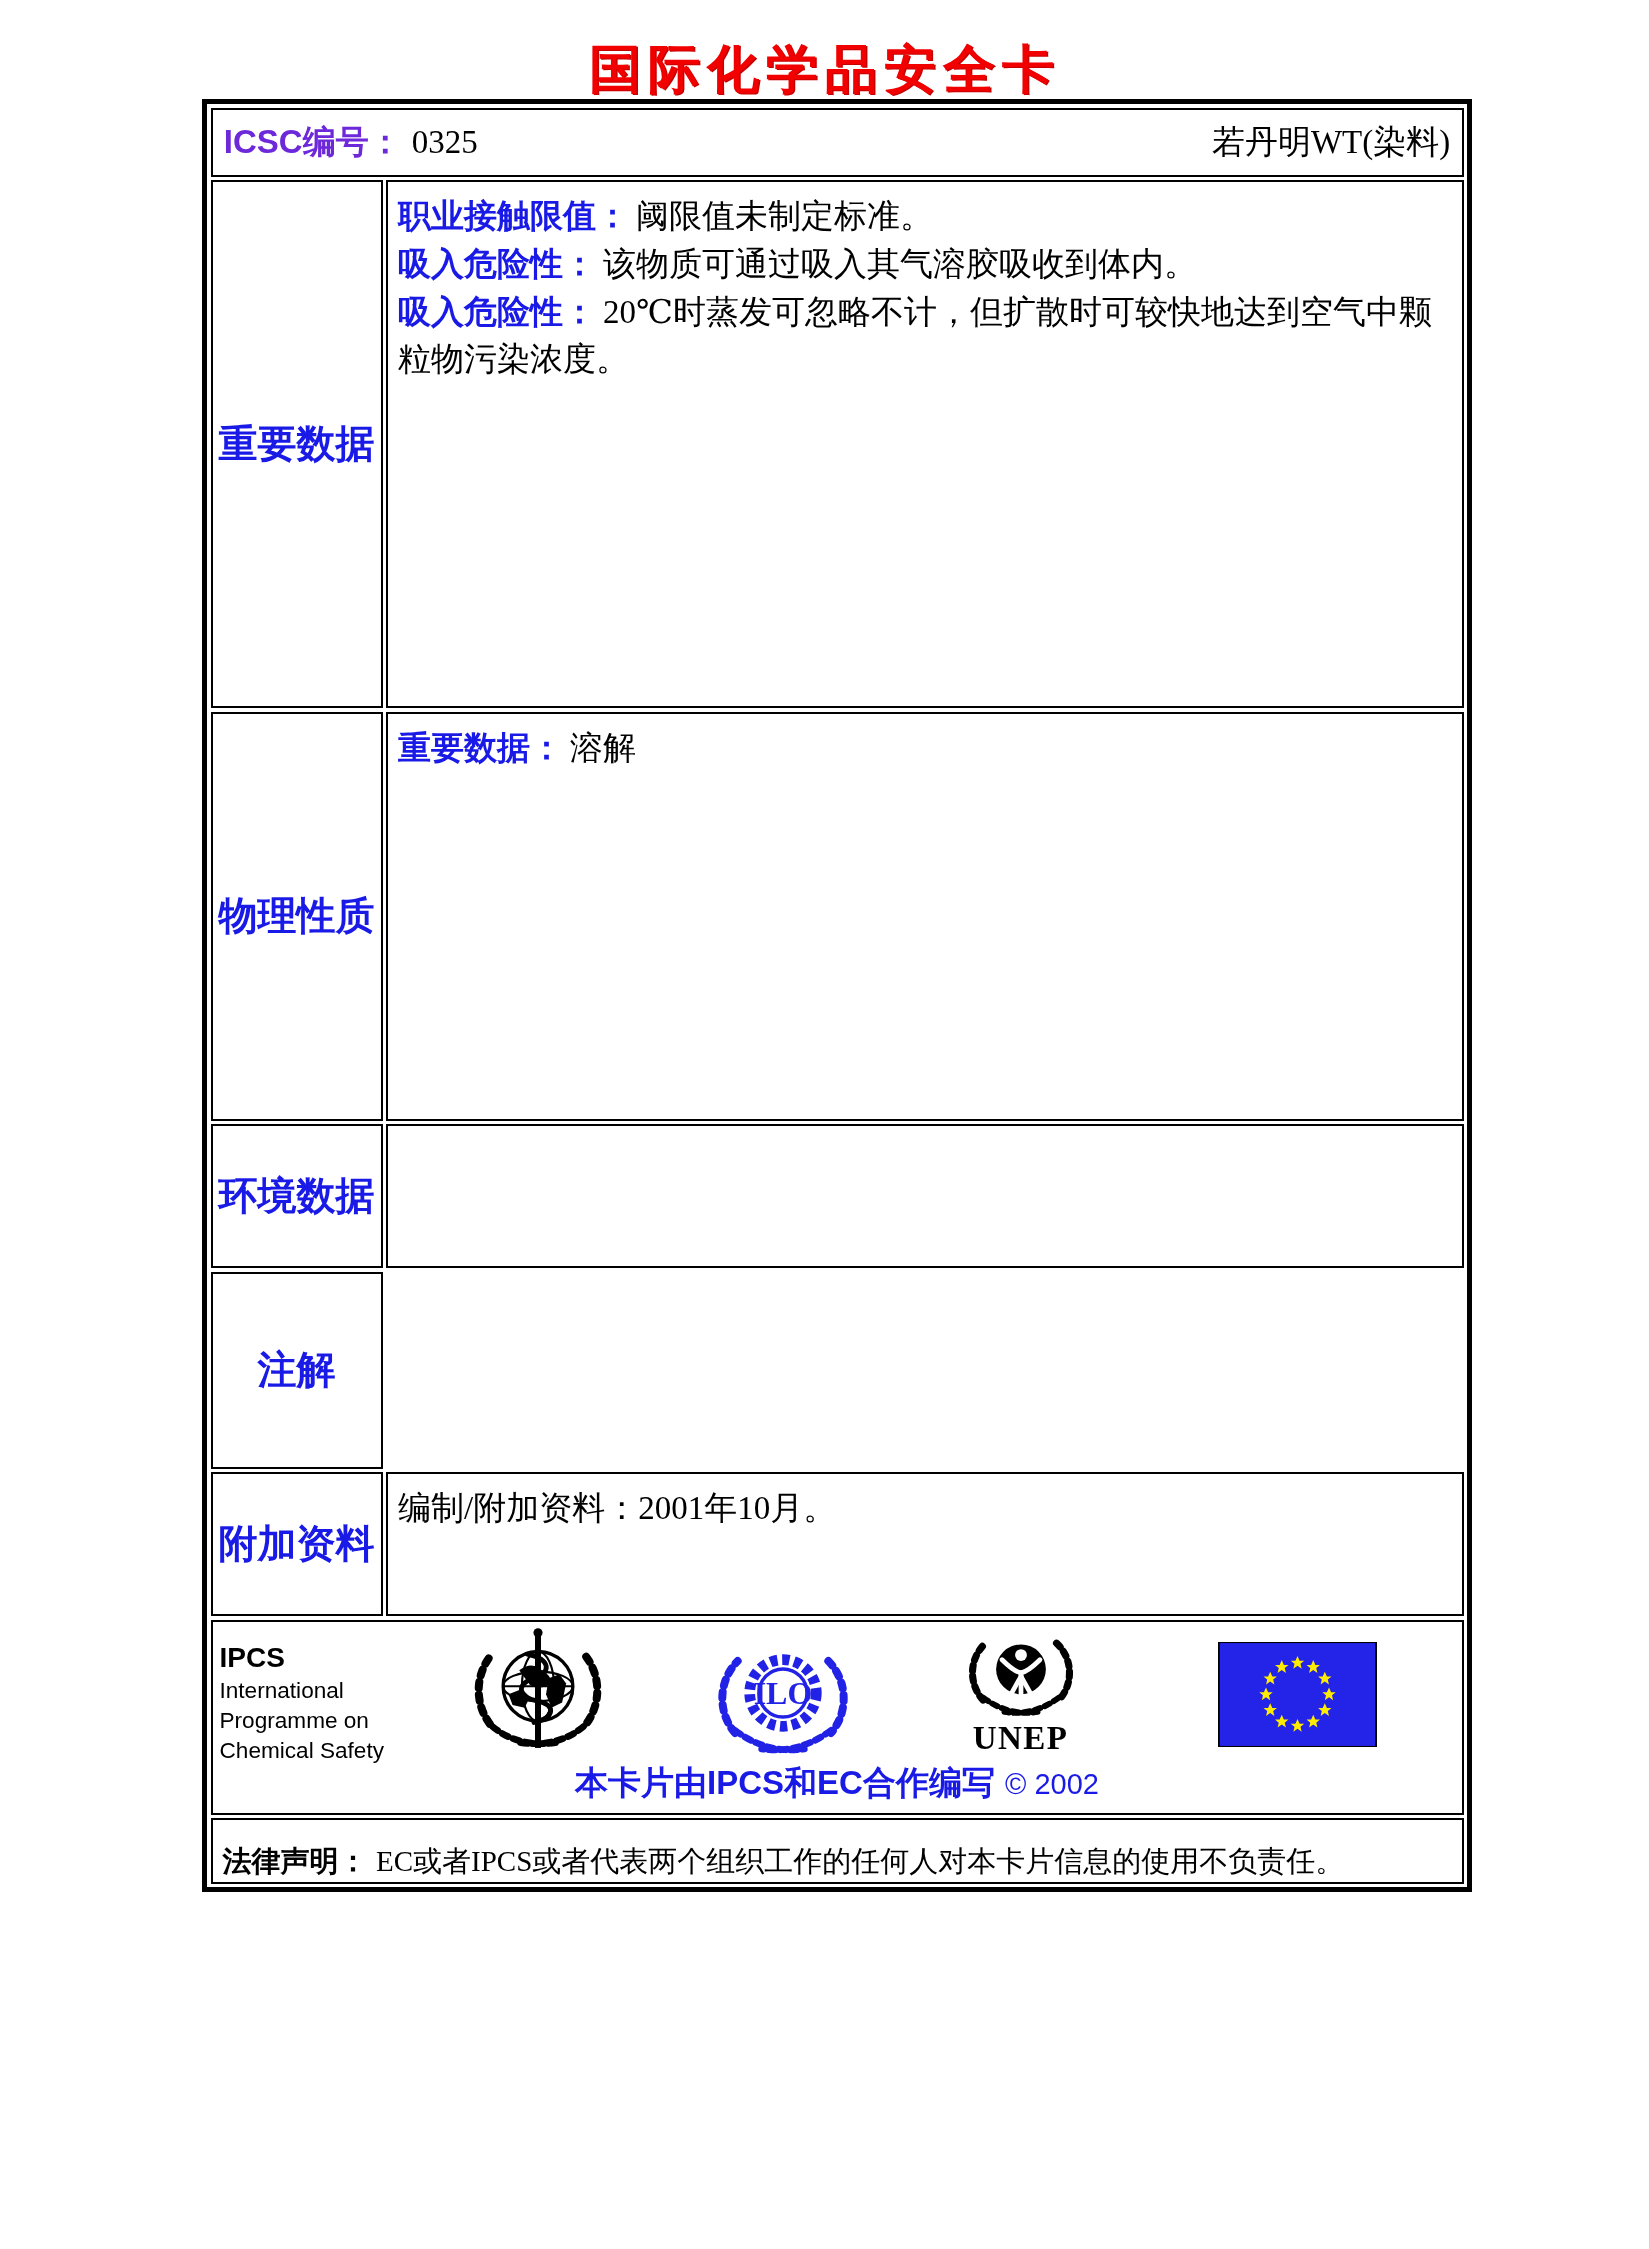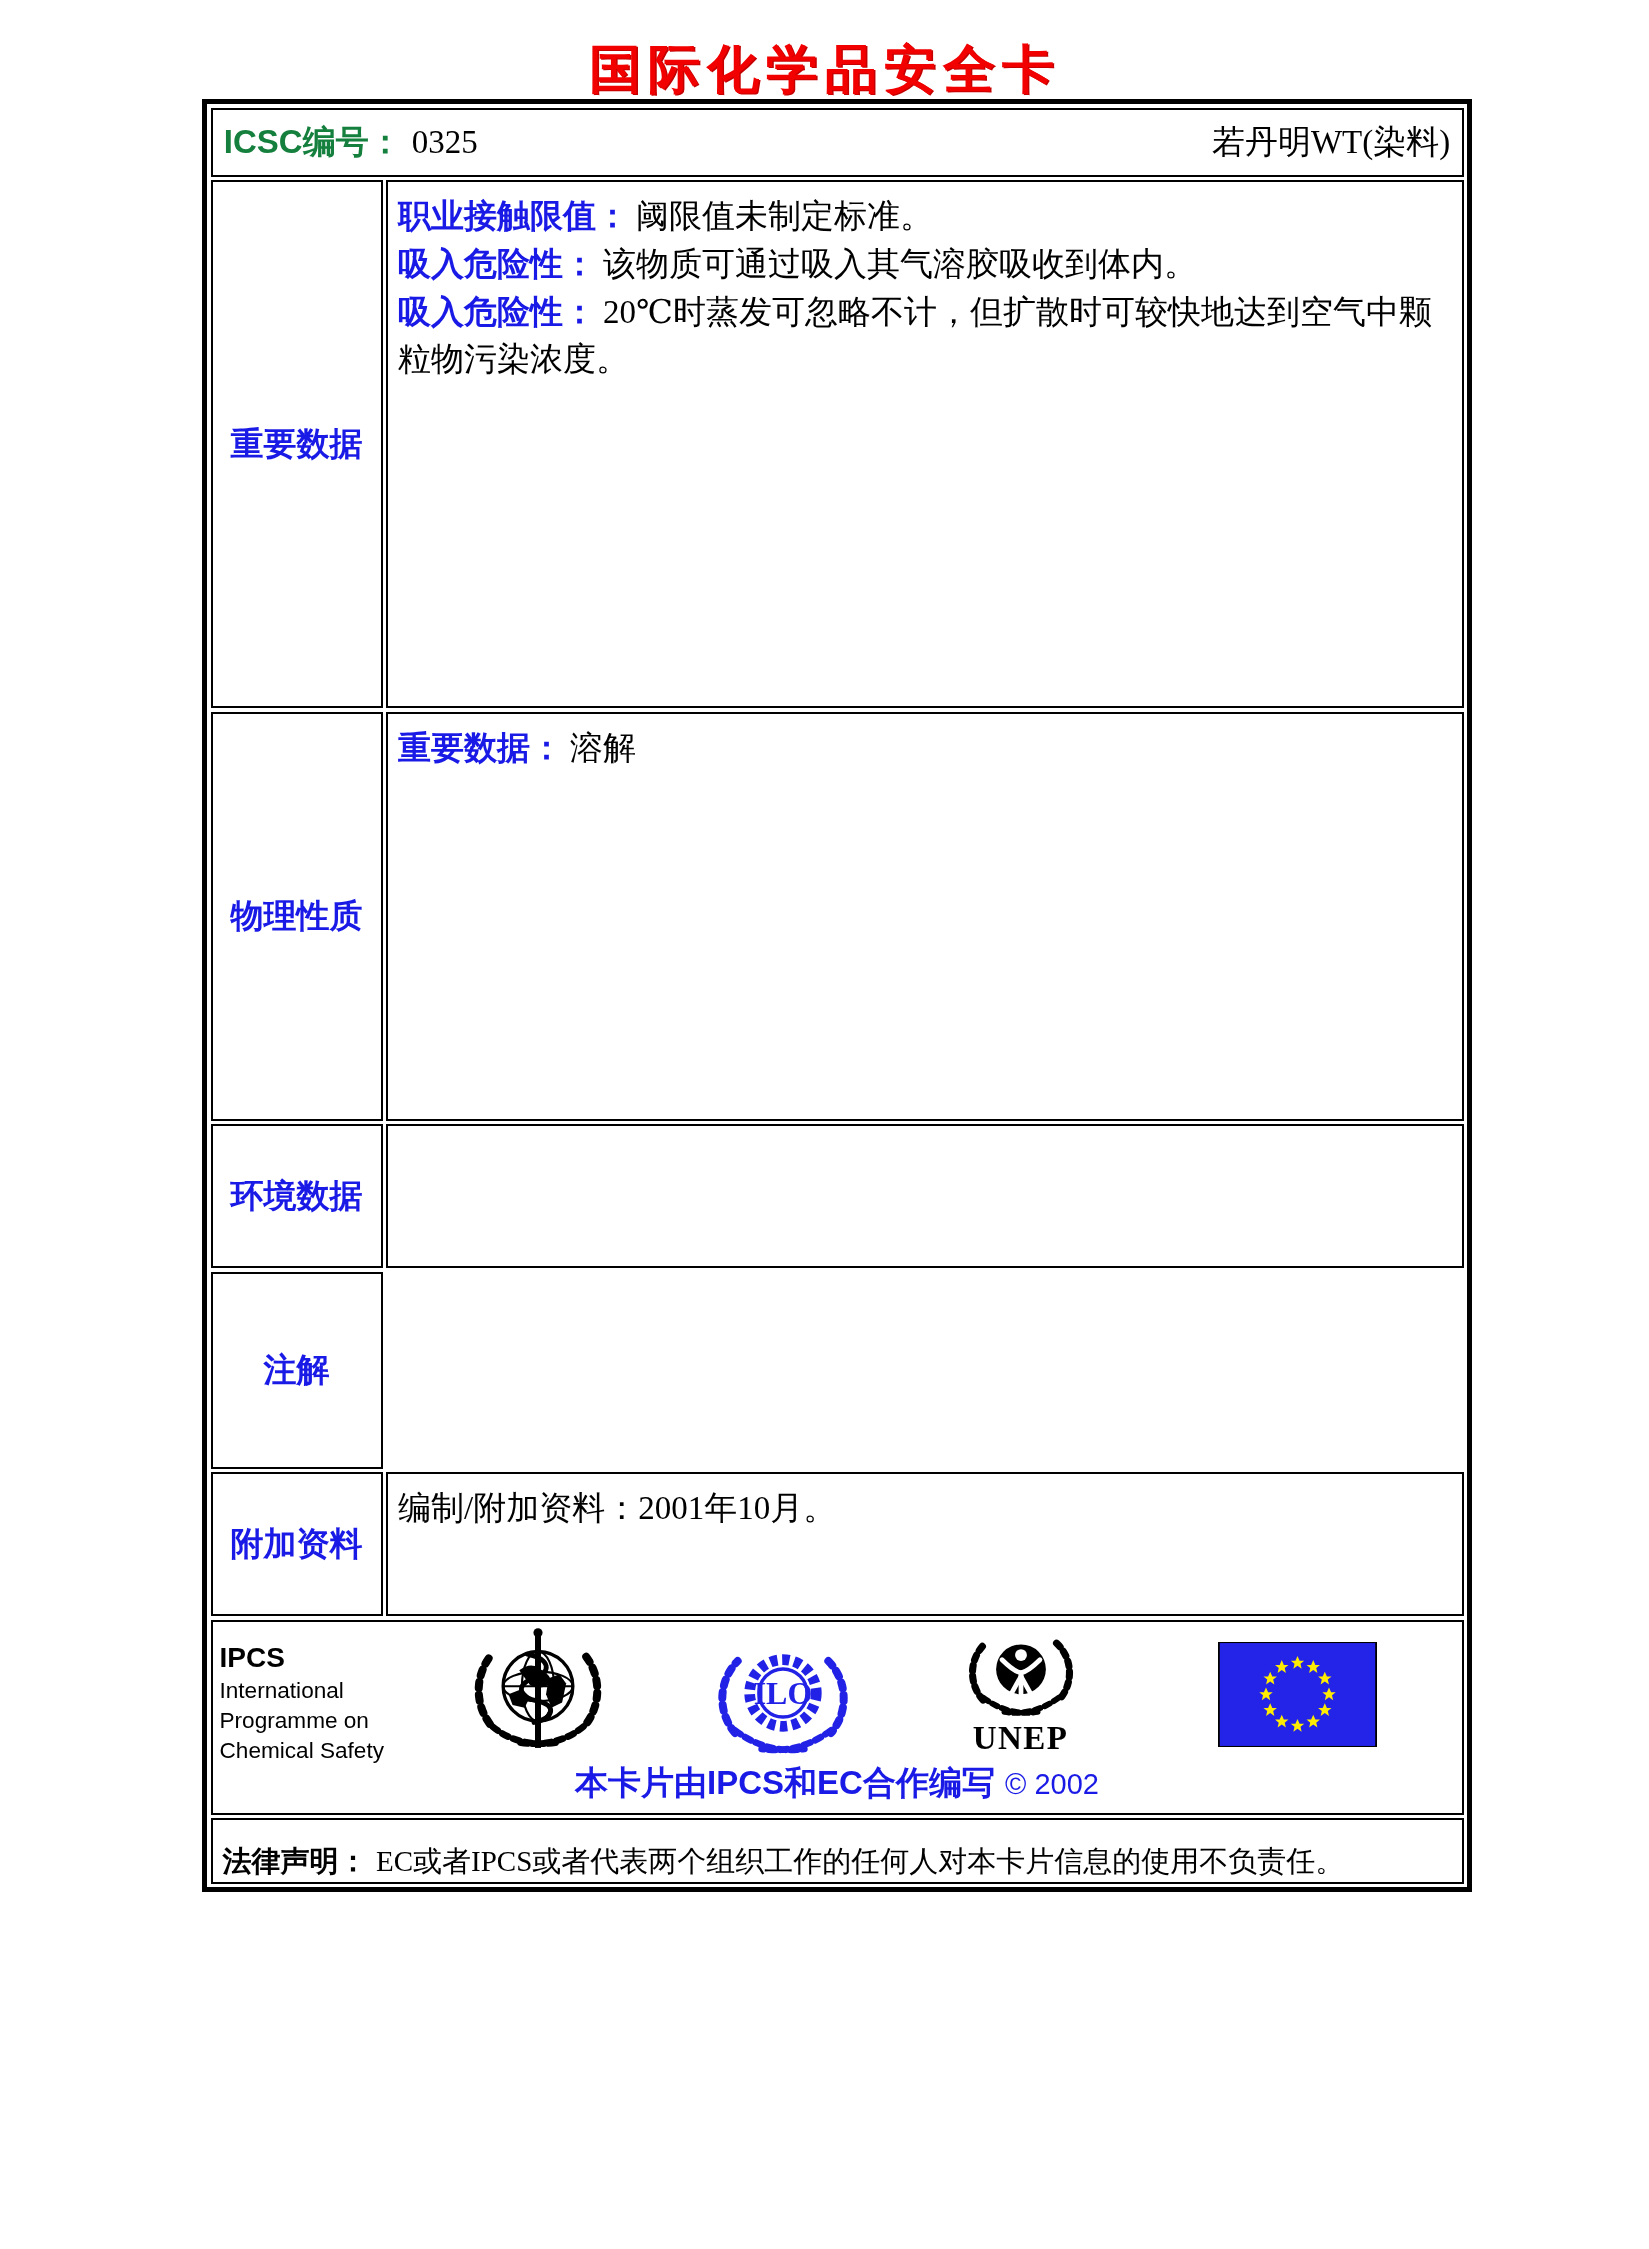--- a/index.html
+++ b/index.html
@@ -39,32 +39,32 @@
   }
   
   .hdr{flex:0 0 69px;}
   .hdr .cell{
     flex:1;display:flex;align-items:center;justify-content:space-between;
     padding:0 11.3px;
     font-size:33px;
   }
   .hdr-left{display:flex;align-items:baseline;gap:10px;}
   .blue-label{
-    color:#15803d;
+    color:#6d28d9;
     font-family:"Liberation Sans","DejaVu Sans",sans-serif;
     font-weight:bold;
   }
   
   .label-cell{
     flex:0 0 172px;
     display:flex;align-items:center;justify-content:center;
     text-align:center;
     font-family:"Liberation Sans","DejaVu Sans",sans-serif;
     font-weight:bold;
-    font-size:33px;
+    font-size:39px;
     color:#1a1ae6;
   }
   .content-cell{
     flex:1;
     padding:10px 12.7px 7px 10px;
     font-size:33px;
     line-height:47px;
   }
   .entry{margin:0;}
   .entry .f{

